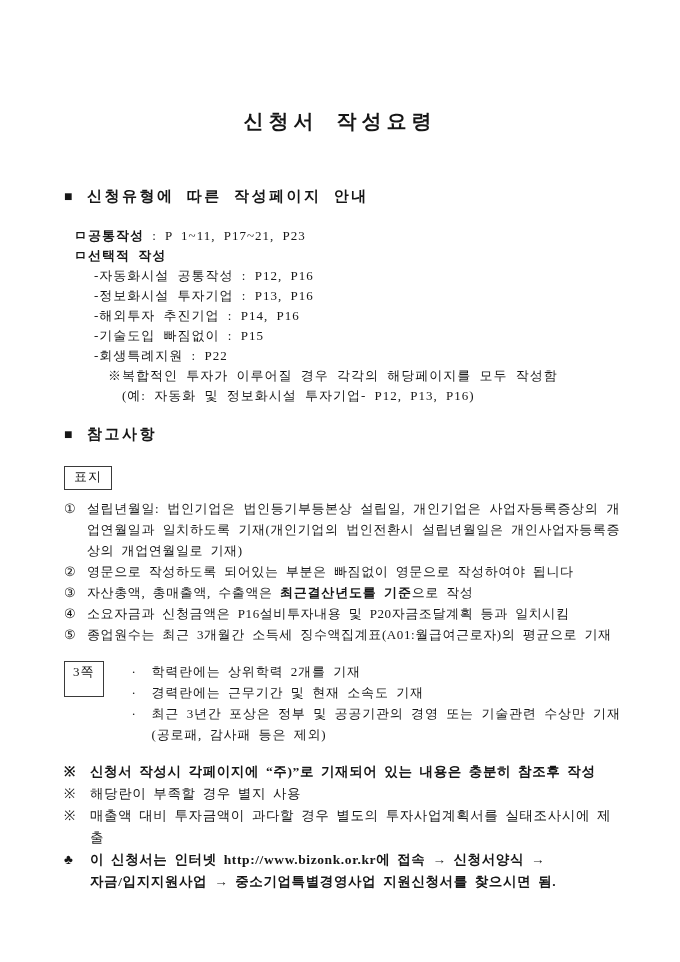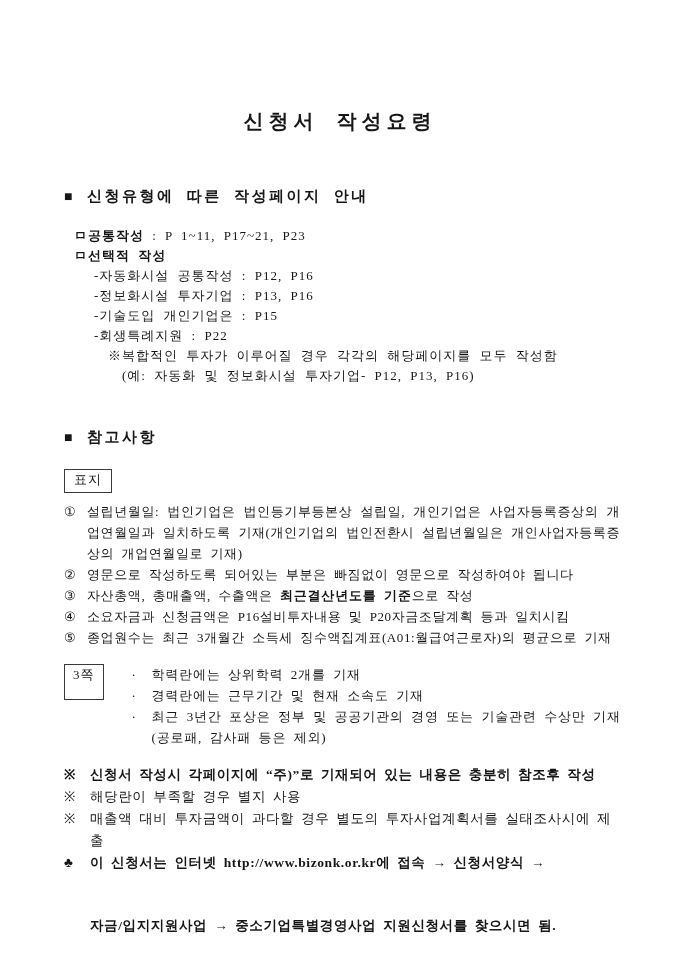--- a/index.html
+++ b/index.html
@@ -22,21 +22,21 @@
   }
   .sec-head{
     margin-left:64px;
     font-size:15px;
     font-weight:bold;
     letter-spacing:2.5px;
     word-spacing:6px;
   }
   .sec-head .sq{font-size:14px;margin-right:12px;}
   .sec-head-1{margin-top:52px;}
-  .sec-head-2{margin-top:42px;}
+  .sec-head-2{margin-top:19px;}
 
   .guide-list{
     margin:20px 0 0 74px;
     font-size:13px;
     line-height:20px;
     letter-spacing:1px;
     word-spacing:4px;
   }
   .g-main{font-weight:bold;}
   .g-main .g-val{font-weight:normal;}
@@ -93,21 +93,21 @@
   .footer{
     margin:16px 64px 0 64px;
     font-size:13.5px;
     line-height:22px;
     letter-spacing:0.6px;
     word-spacing:3px;
   }
   .f-line{display:flex;}
   .f-line .mk{width:26px;flex:none;}
   .f-bold{font-weight:bold;}
-  .f-cont{padding-left:26px;margin-top:41px;}
+  .f-cont{padding-left:26px;}
 </style>
 </head>
 <body>
 
 <div class="page">
 
   <h1 class="doc-title">신청서 작성요령</h1>
 
   <div class="sec-head sec-head-1">
     <span class="sq">■</span><span>신청유형에 따른 작성페이지 안내</span>
@@ -115,21 +115,22 @@
 
   <div class="guide-list">
     <div class="g-main">
       <span>ㅁ</span><span>공통작성</span><span class="g-val"> : P 1~11, P17~21, P23</span>
     </div>
     <div class="g-main">
       <span>ㅁ</span><span>선택적 작성</span>
     </div>
     <div class="g-sub">-자동화시설 공통작성 : P12, P16</div>
     <div class="g-sub">-정보화시설 투자기업 : P13, P16</div>
-    <div class="g-sub">-기술도입 개인기업은 : P15</div>
+    <div class="g-sub">-해외투자 추진기업 : P14, P16</div>
+    <div class="g-sub">-기술도입 빠짐없이 : P15</div>
     <div class="g-sub">-회생특례지원 : P22</div>
     <div class="g-note">※복합적인 투자가 이루어질 경우 각각의 해당페이지를 모두 작성함</div>
     <div class="g-ex">(예: 자동화 및 정보화시설 투자기업- P12, P13, P16)</div>
   </div>
 
   <div class="sec-head sec-head-2">
     <span class="sq">■</span><span>참고사항</span>
   </div>
 
   <div class="ref-box">

